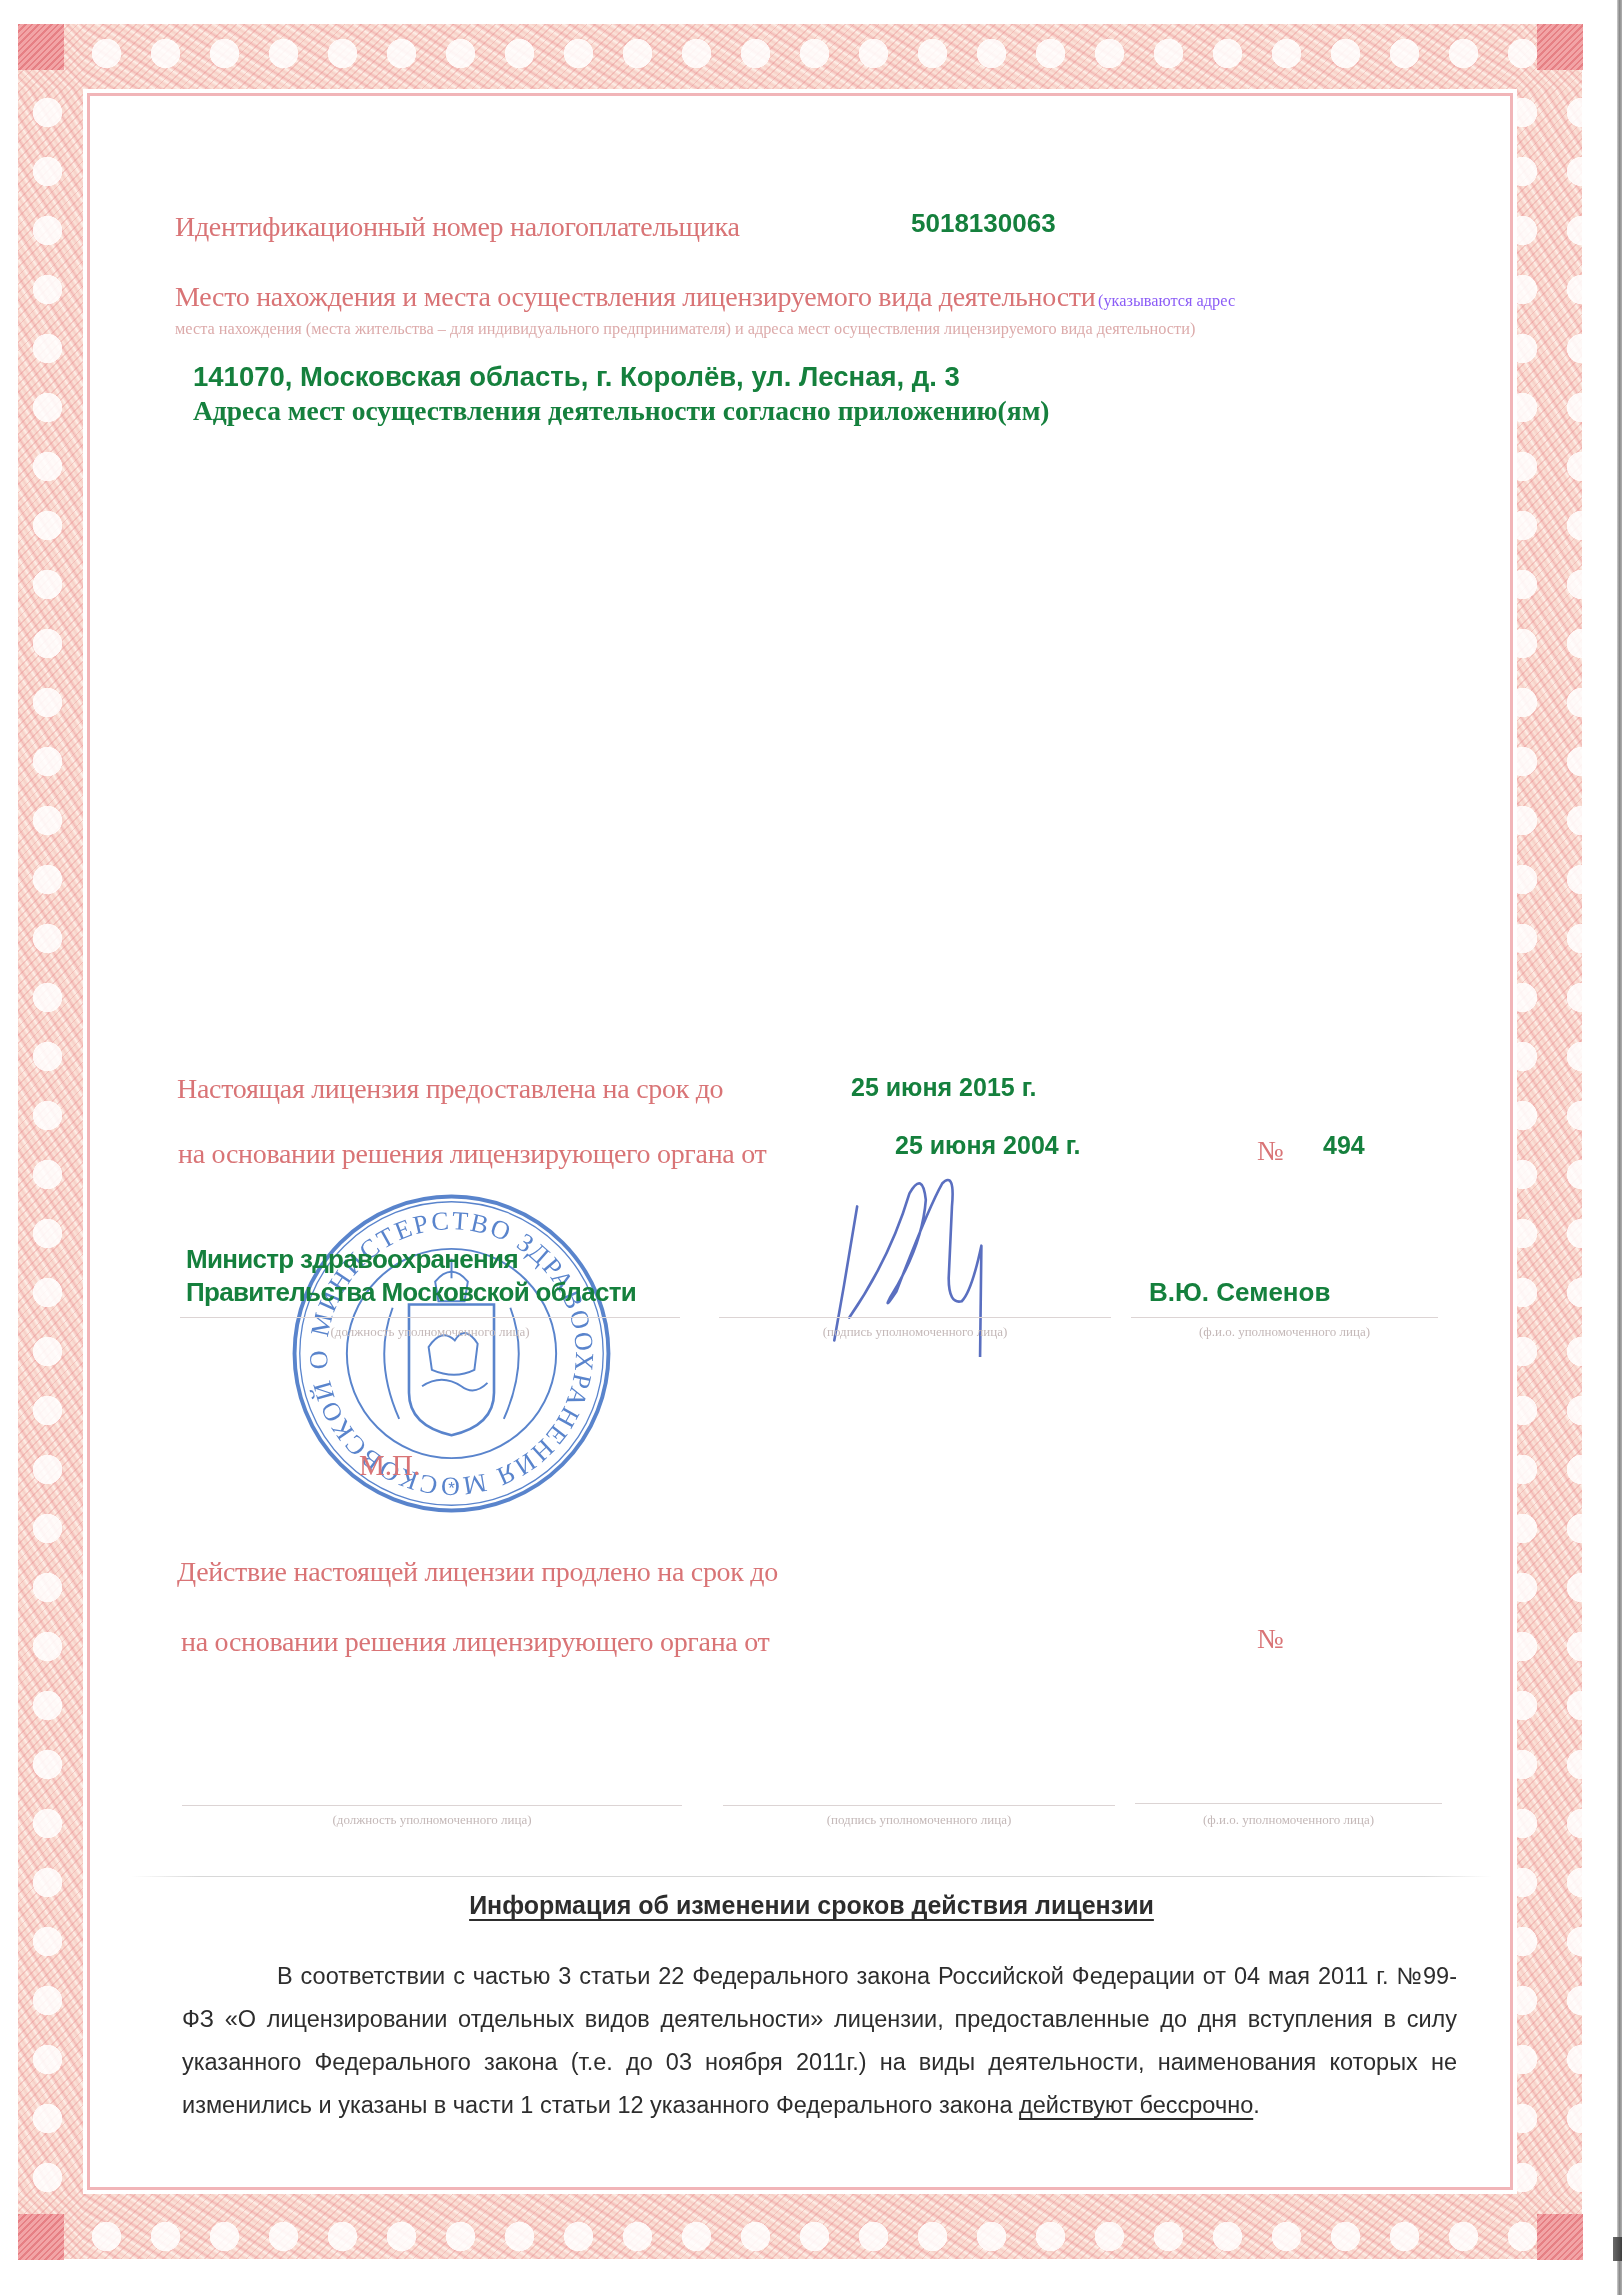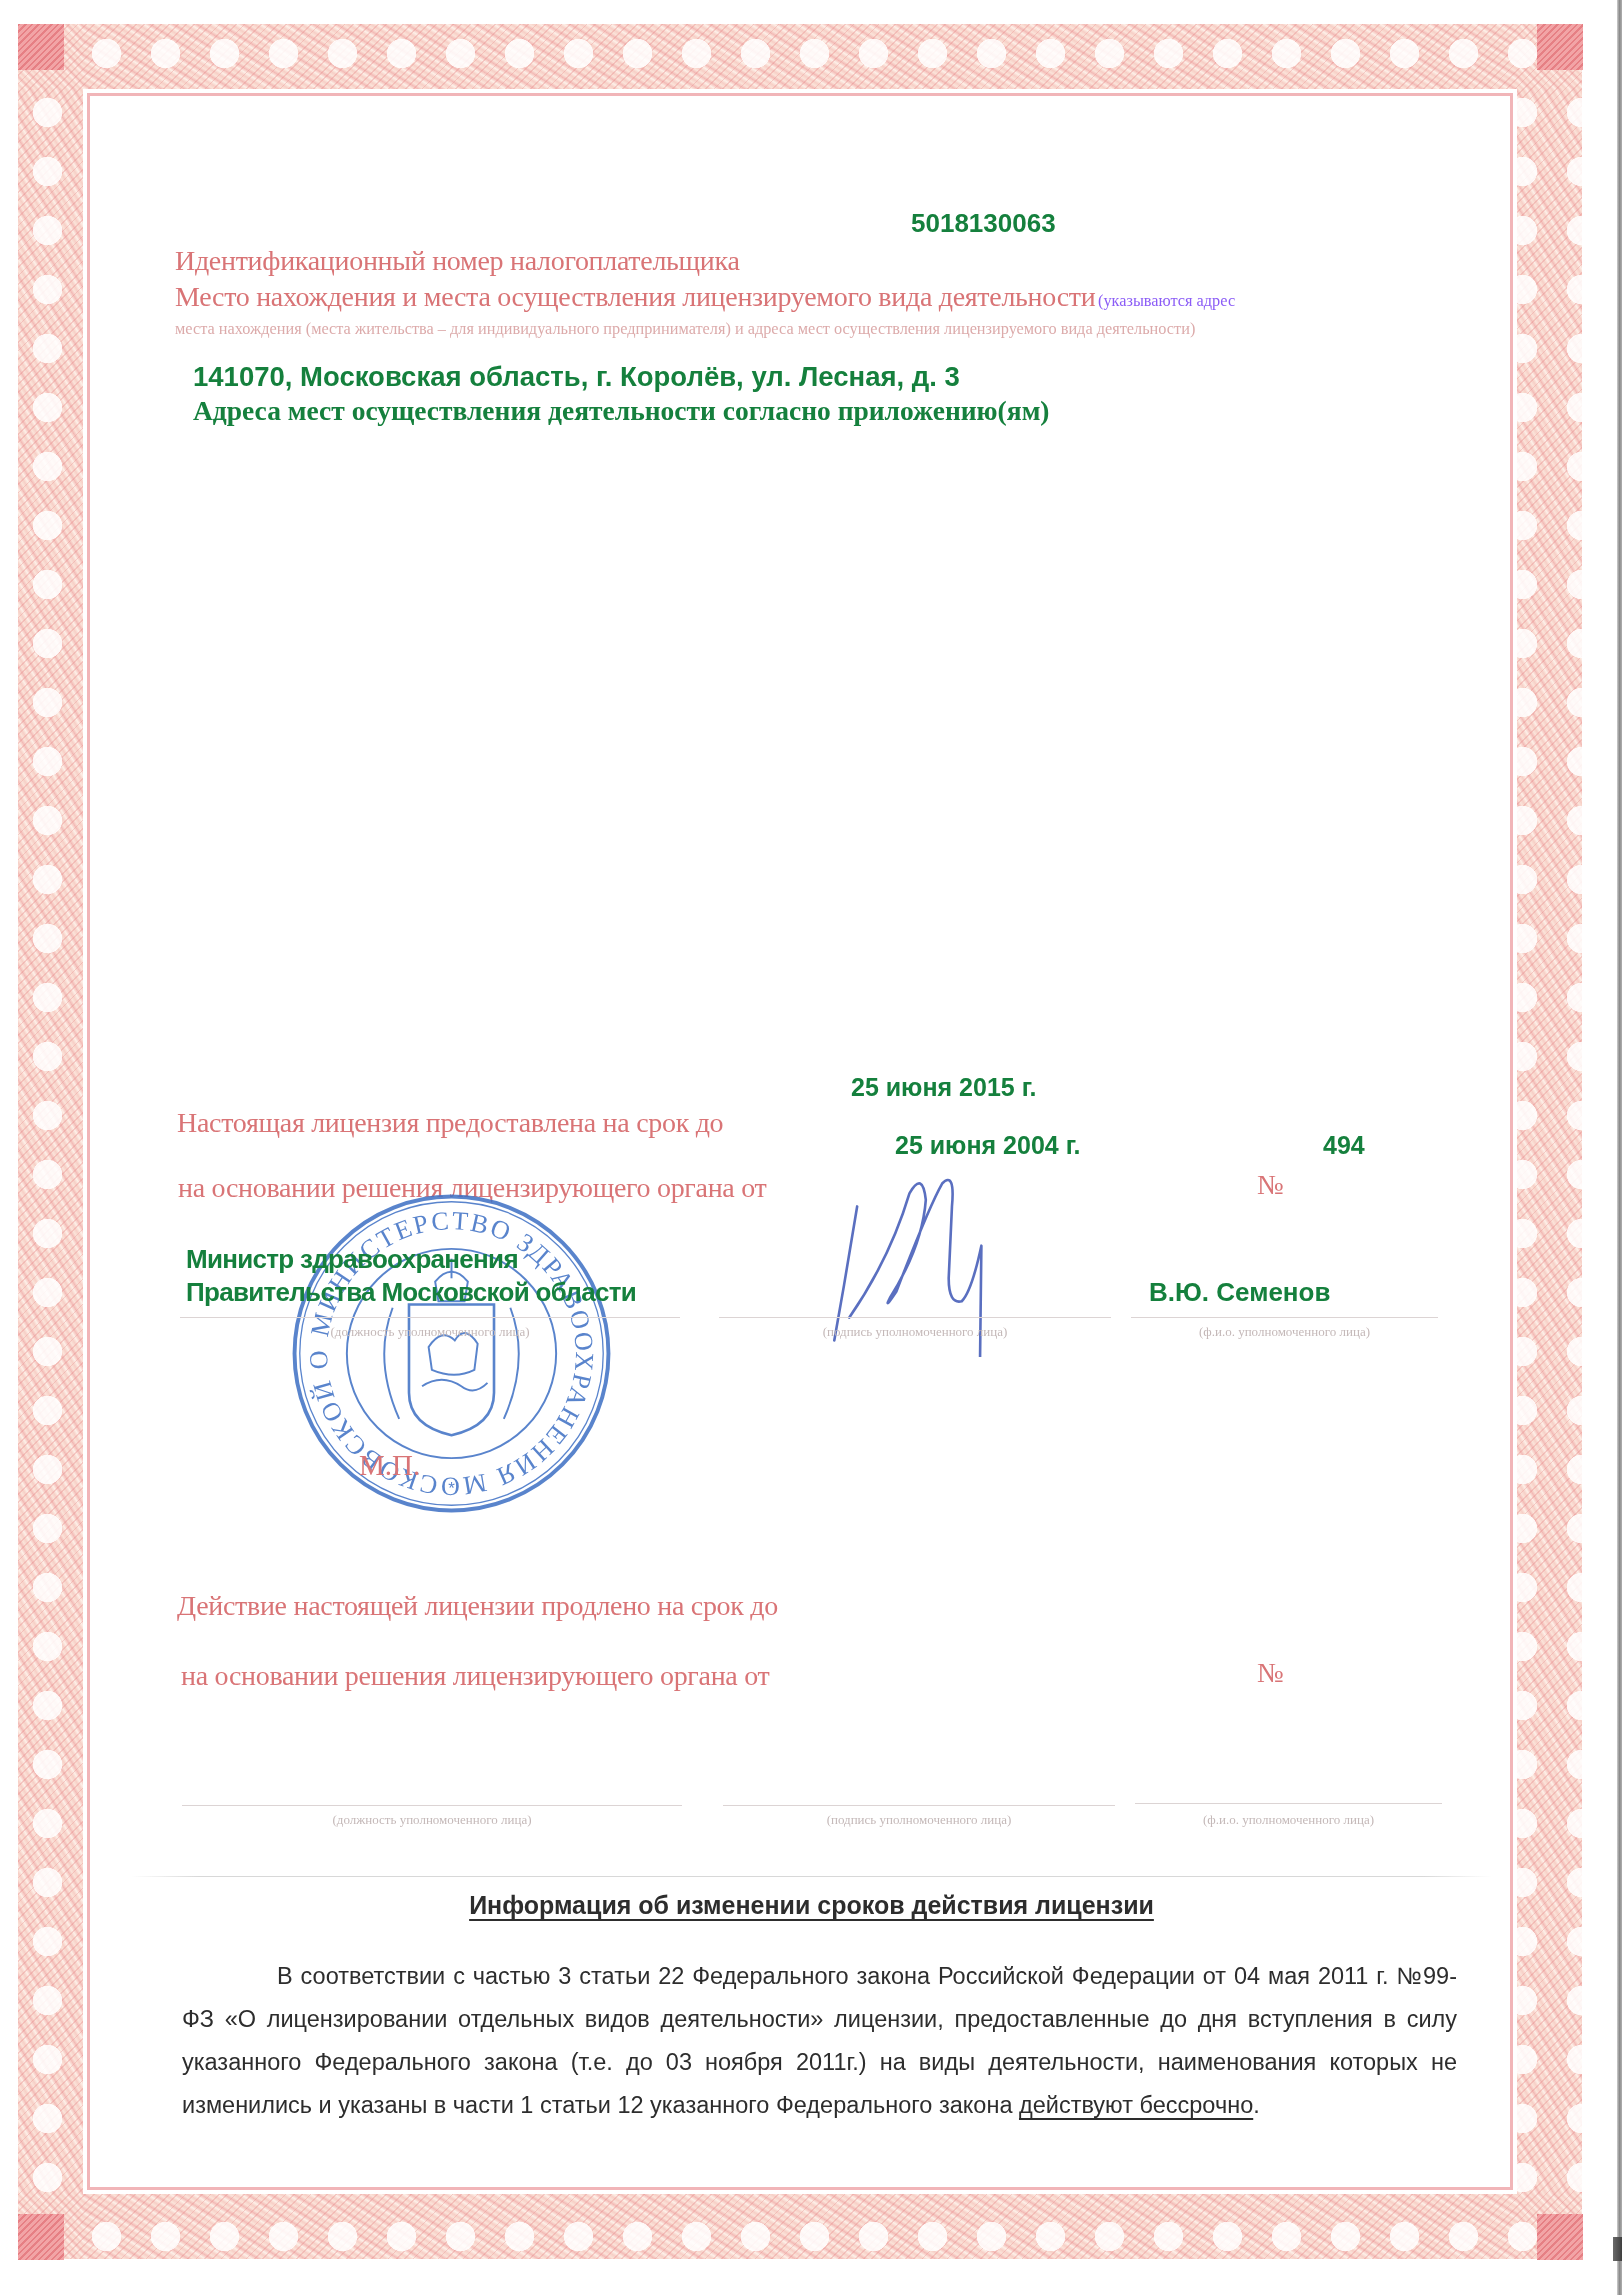--- a/index.html
+++ b/index.html
@@ -44,21 +44,21 @@
   .corner.tl { left: 18.3px; top: 24px; }
   .corner.tr { left: 1537px; top: 24px; }
   .corner.bl { left: 18.3px; top: 2214px; }
   .corner.br { left: 1537px; top: 2214px; }
 
   .red { color: #d97476; font-family: "Liberation Serif", serif; }
   .grey-cap { color: #c4b8b8; font-family: "Liberation Serif", serif; font-size: 13px; text-align: center; }
   .dark { color: #15803d; font-weight: bold; }
   .abs { position: absolute; white-space: nowrap; }
 
-  .lbl-lg { font-size: 28px; letter-spacing: -0.3px; margin-top: 34px; }
+  .lbl-lg { font-size: 28px; letter-spacing: -0.3px; }
   .lbl-sm { font-size: 16.3px; }
   .val { font-size: 26px; }
 
   .sig-line { position: absolute; height: 1.3px; background: #dcd4d4; }
 
   
   .stamp { position: absolute; left: 288px; top: 1190px; width: 327px; height: 327px; opacity: 0.85; }
 
   .sep-line { position: absolute; left: 131px; top: 1876px; width: 1360px; height: 1.3px;
     background: linear-gradient(90deg, transparent, #d8d8d8 5%, #d8d8d8 95%, transparent); }

